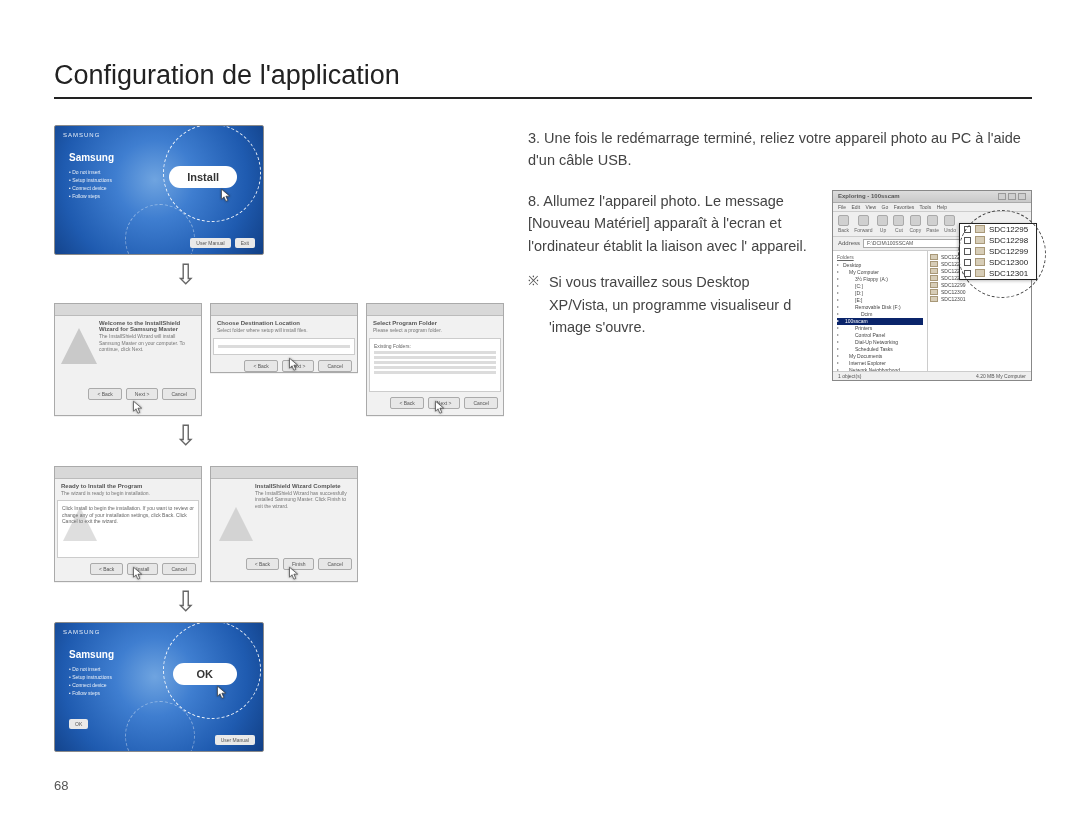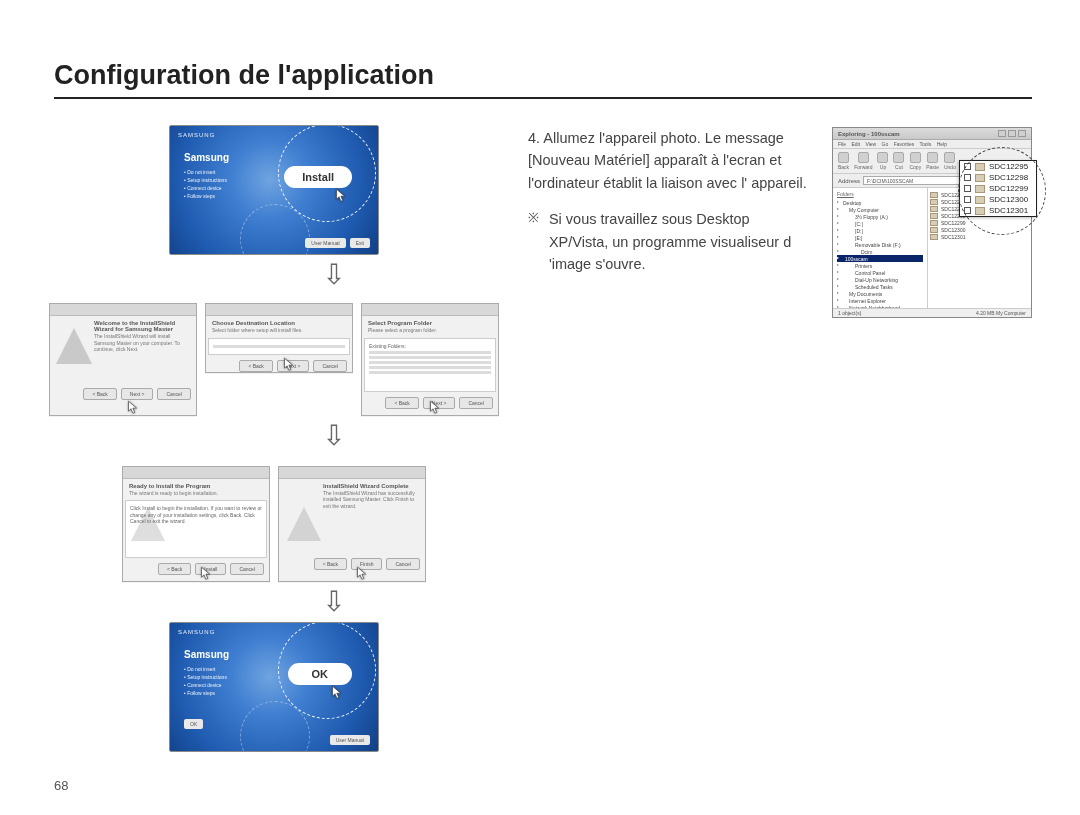--- a/index.html
+++ b/index.html
@@ -1,21 +1,21 @@
 <!DOCTYPE html>
 <html><head>
 <meta charset="utf-8">
 <style>
   * { box-sizing: border-box; margin: 0; padding: 0; }
   html, body { width: 1080px; height: 815px; background: #fff; font-family: Arial, Helvetica, sans-serif; color: #333; }
   .page { position: relative; width: 1080px; height: 815px; padding: 60px 48px 30px 54px; }
   .title-wrap { border-bottom: 2px solid #222; padding-bottom: 6px; margin-bottom: 26px; }
-  .title { font-size: 27px; font-weight: 700; color: #222; }
+  .title { font-size: 27px; font-weight: 400; color: #222; }
   .content { display: flex; gap: 34px; }
-  .left-col { width: 440px; display: flex; flex-direction: column; align-items: center; }
+  .left-col { width: 440px; display: flex; flex-direction: column; align-items: flex-start; }
   .right-col { flex: 1; padding-top: 2px; }
   .arrow { font-size: 28px; color: #666; margin: 6px 0 6px 120px; line-height: 1; }
 
   
   .blue-panel {
     width: 210px; height: 130px; border-radius: 2px;
     background: radial-gradient(circle at 48% 42%, #6fa4e0 0%, #3f7ed0 30%, #1f5bb0 70%, #113f85 100%);
     position: relative; overflow: hidden; color: #fff;
     border: 1px solid #8a8a8a;
   }
@@ -289,24 +289,25 @@
           <div class="minibtn">User Manual</div>
         </div>
         <div style="position:absolute; bottom:22px; left:14px;">
           <div class="minibtn" style="background:#e9e9e9;color:#555;font-size:5px;padding:2px 6px;border-radius:2px;">OK</div>
         </div>
       </div>
 
     </div>
 
     <div class="right-col">
+      <p class="step">3. Une fois le redémarrage terminé, reliez votre appareil photo au PC à l'aide d'un câble USB.</p>
 
       <div class="step4-wrap">
         <div class="step4-text">
-          <p class="step" style="margin-bottom:14px;">4. Allumez l'appareil photo. Le message [Nouveau Matériel] apparaît à l'ecran et l'ordinateur établit la liaison avec l' appareil.</p>
+          <p class="step" style="margin-bottom:14px;">8. Allumez l'appareil photo. Le message [Nouveau Matériel] apparaît à l'ecran et l'ordinateur établit la liaison avec l' appareil.</p>
           <div class="note-row">
             <span class="note-sym">※</span>
             <span class="note-txt">Si vous travaillez sous Desktop XP/Vista, un programme visualiseur d 'image s'ouvre.</span>
           </div>
         </div>
 
         <div class="explorer">
           <div class="ex-title">
             <span>Exploring - 100sscam</span>
             <span class="ctl">

